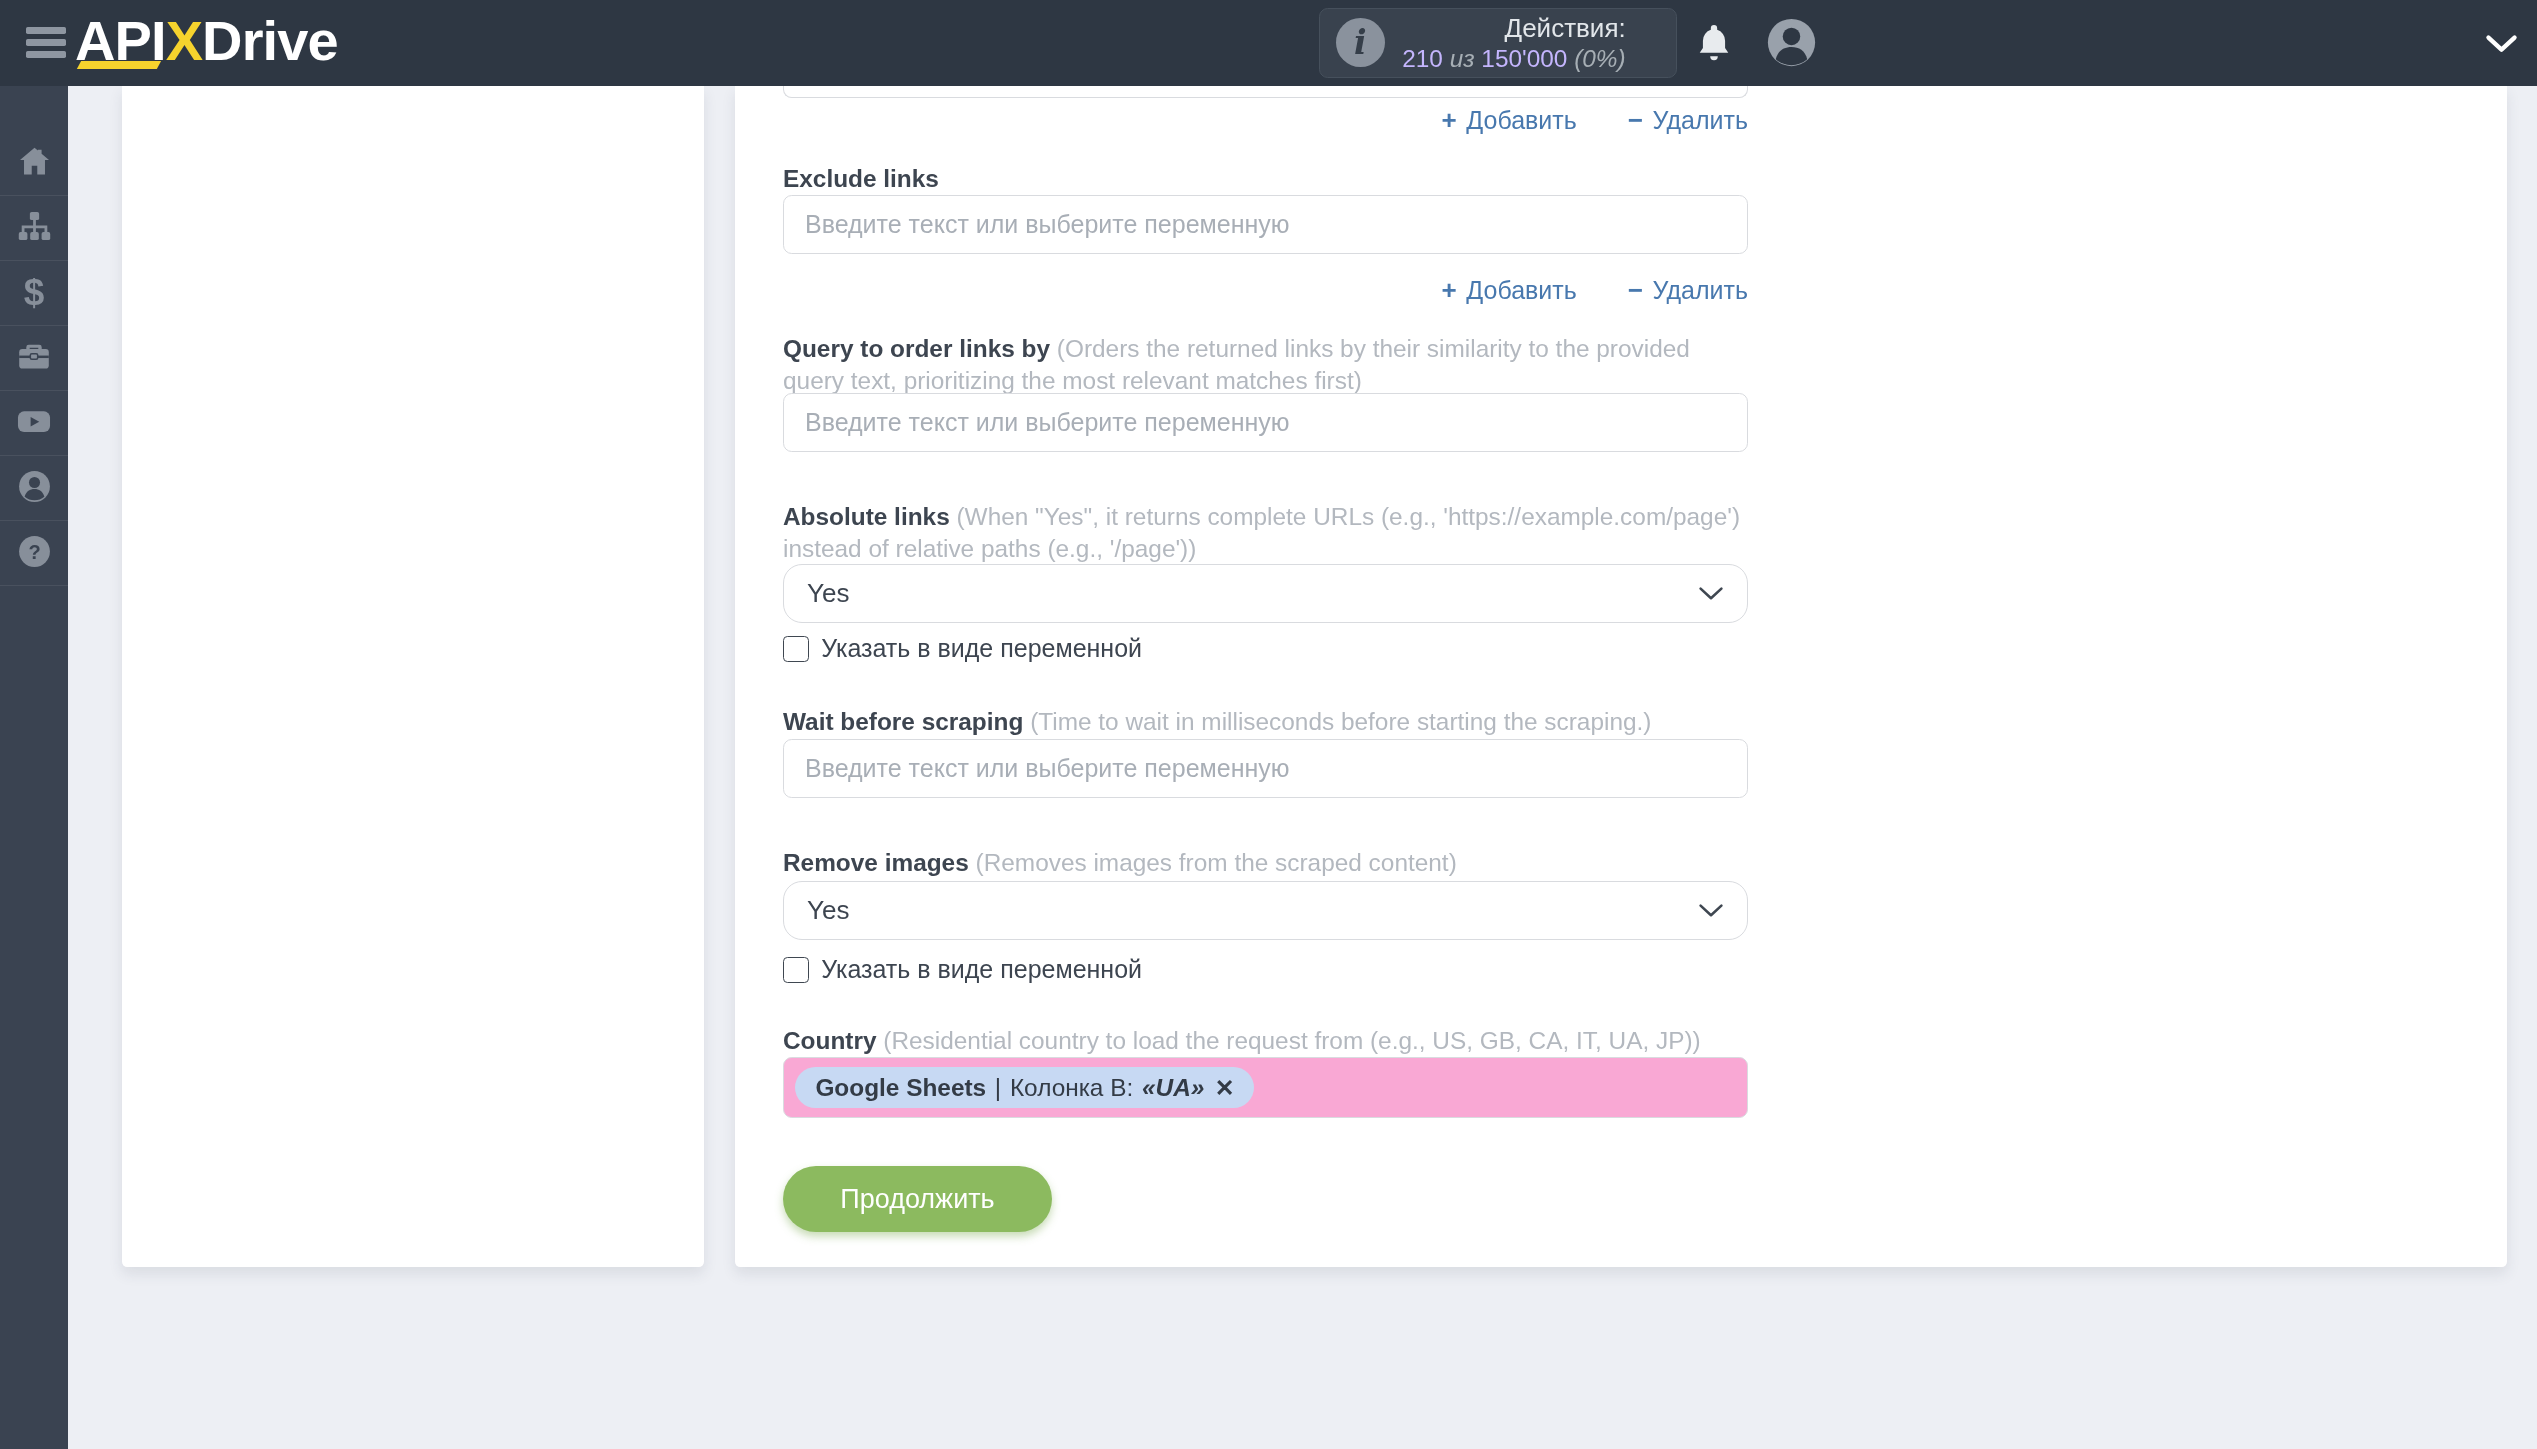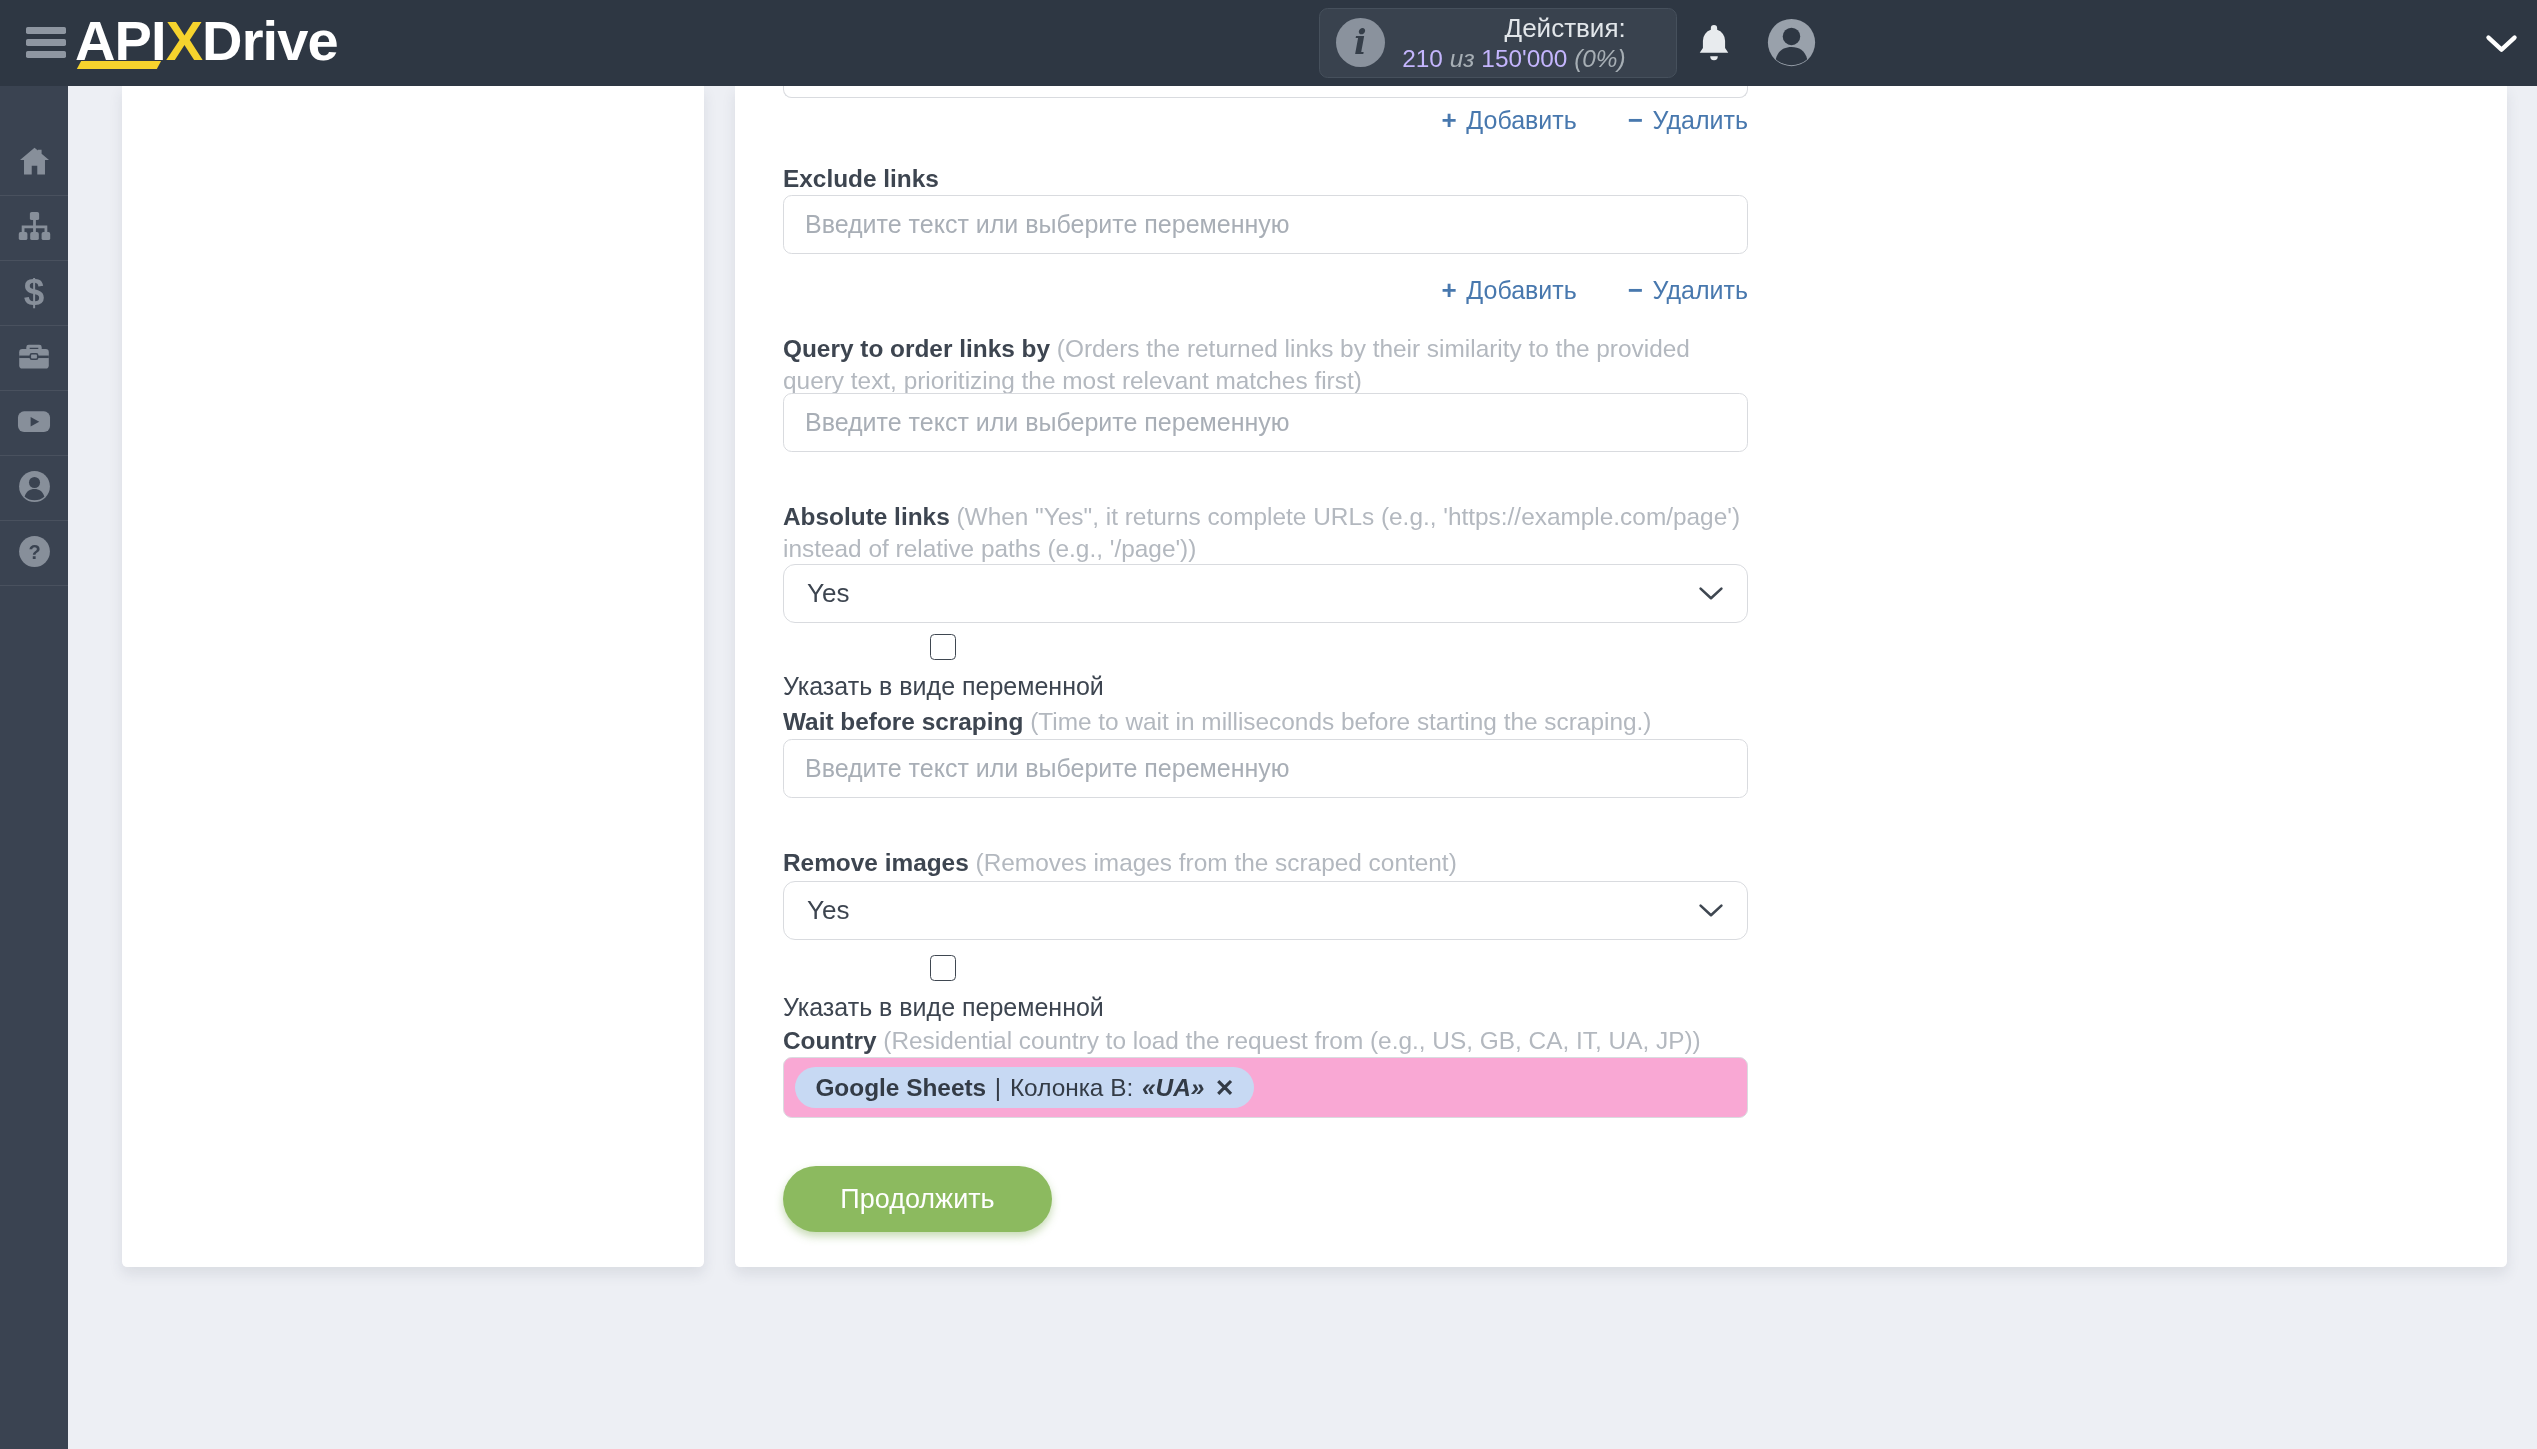--- a/index.html
+++ b/index.html
@@ -98,27 +98,27 @@
   .txt-input {
     position:absolute; left:0; width:965px; height:59px;
     border:1.7px solid #d9dbdf; border-radius:8.7px; background:#fff;
     font-family:"Liberation Sans", sans-serif; font-size:25px; color:#3d4550;
     padding:0 21px; outline:none;
   }
   .txt-input::placeholder { color:#a8aeb6; opacity:1; }
 
   .select-box {
     position:absolute; left:0; width:965px; height:59px;
-    border:1.7px solid #d9dbdf; border-radius:12px; background:#fff;
+    border:1.7px solid #d9dbdf; border-radius:19px; background:#fff;
     display:flex; align-items:center; justify-content:space-between;
     padding:12px 23px; font-size:26px; color:#3d4550; cursor:pointer;
   }
   .checkbox-row {
     position:absolute; left:0; display:flex; align-items:center; gap:12.2px;
-    font-size:25px; color:#3d4550;flex-direction:column;
+    font-size:25px; color:#3d4550;
   }
   .cbox {
     appearance:none; -webkit-appearance:none;
     width:26px; height:26px; border:1.7px solid #3f4751; border-radius:4.4px;
     background:#fff; cursor:pointer; flex:0 0 auto;
   }
   .country-box {
     position:absolute; left:0; width:965px; height:61px;
     border:1.7px solid #d9dbdf; border-radius:8.7px; background:#f9a8d4;
     display:flex; align-items:center; padding:0 11.4px; cursor:text;

